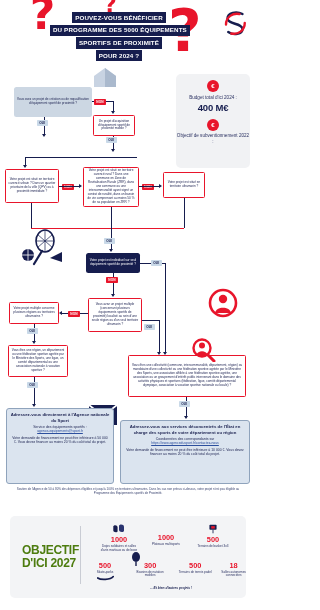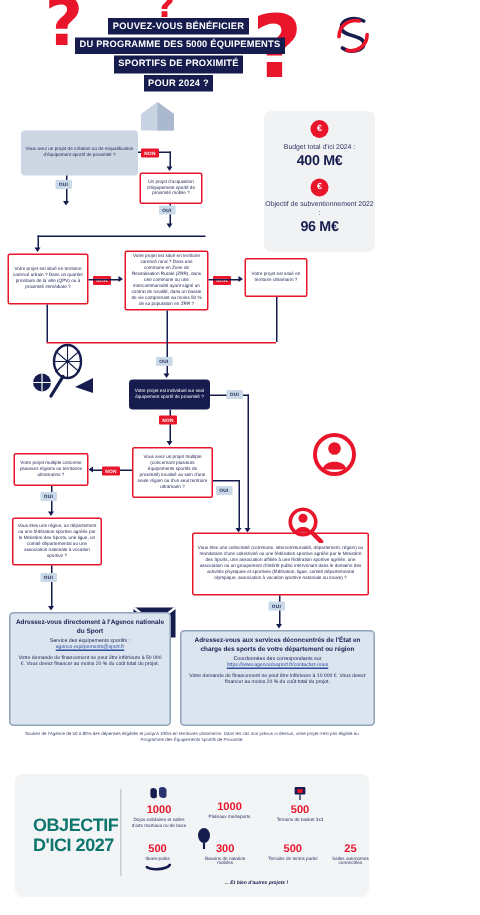--- a/index.html
+++ b/index.html
@@ -78,24 +78,24 @@
   .contact .c-link { font-size:3.4px; color:#2c4f9e; text-decoration:underline; word-break:break-all; }
   .contact .c-n { font-size:3.4px; margin-top:2.2px; line-height:1.35; }
 
   .footnote { position:absolute; left:14px; top:487px; width:228px; text-align:center;
               font-size:3px; color:#3a4470; line-height:1.35; }
 
   
   .obj { position:absolute; left:10px; top:516px; width:236px; height:82px;
          background:#f3f4f6; border-radius:5px; }
   .obj-title { position:absolute; left:12px; top:28px; font-size:12px; font-weight:700;
-               color:#0f766e; line-height:1.12; letter-spacing:-.3px; }
+               color:#4d7c0f; line-height:1.12; letter-spacing:-.3px; }
   .obj-div { position:absolute; left:70px; top:10px; width:.8px; height:58px; background:#c9ccd4; }
   .obj-grid { position:absolute; left:76px; top:8px; width:160px; }
-  .obj-row { display:flex; justify-content:flex-start; gap:7px; }
+  .obj-row { display:flex; justify-content:center; gap:7px; }
   .obj-item { text-align:center; width:40px; }
   .obj-num { font-size:7.4px; font-weight:700; color:#e8152b; line-height:1.1; }
   .obj-cap { font-size:3.1px; color:#2c3363; margin-top:.8px; line-height:1.25; }
   .obj-more { position:absolute; left:86px; top:70px; width:150px; text-align:center;
               font-size:3.3px; font-style:italic; font-weight:700; color:#161d4e; }
 </style>
 </head>
 <body>
 
 <div class="page">
@@ -124,21 +124,20 @@
     <path d="M13 2 L24 10 L24 21 L13 21 Z" fill="#aab9cd"></path>
   </svg>
 
   <div class="budget">
     <div class="coin">€</div>
     <div class="b-lbl">Budget total d'ici 2024 :</div>
     <div class="b-val">400 M€</div>
     <div class="b-sep"></div>
     <div class="coin">€</div>
     <div class="b-lbl">Objectif de subventionnement 2022 :</div>
-    <div class="b-val">96 M€</div>
   </div>
 
   <div class="box box-grey" style="left:14px;top:87px;width:78px;height:30px;">
     <span>Vous avez un projet de création ou de requalification d'équipement sportif de proximité ?</span>
   </div>
 
   <div class="ln hl" style="left:92px;top:101px;width:22px;"></div>
   <div class="tag tag-no" style="left:94px;top:98.5px;">NON</div>
   <div class="ln vl" style="left:113px;top:101px;height:11px;"></div>
   <div class="arw" style="left:110.7px;top:111px;"></div>
@@ -322,21 +321,21 @@
         </div>
         <div class="obj-item">
           <div class="obj-num">300</div>
           <div class="obj-cap">Bassins de natation mobiles</div>
         </div>
         <div class="obj-item">
           <div class="obj-num">500</div>
           <div class="obj-cap">Terrains de tennis padel</div>
         </div>
         <div class="obj-item" style="width:26px;">
-          <div class="obj-num">25</div>
+          <div class="obj-num">18</div>
           <div class="obj-cap">Salles autonomes connectées</div>
         </div>
       </div>
     </div>
 
     <svg class="deco" style="left:120px;top:36px;width:12px;height:14px;" viewBox="0 0 12 14">
       <ellipse cx="6" cy="5" rx="4" ry="5" fill="#161d4e"></ellipse>
       <path d="M6 10 L6 14" stroke="#161d4e" stroke-width="1.4"></path>
     </svg>
     <div class="obj-more">... Et bien d'autres projets !</div>

